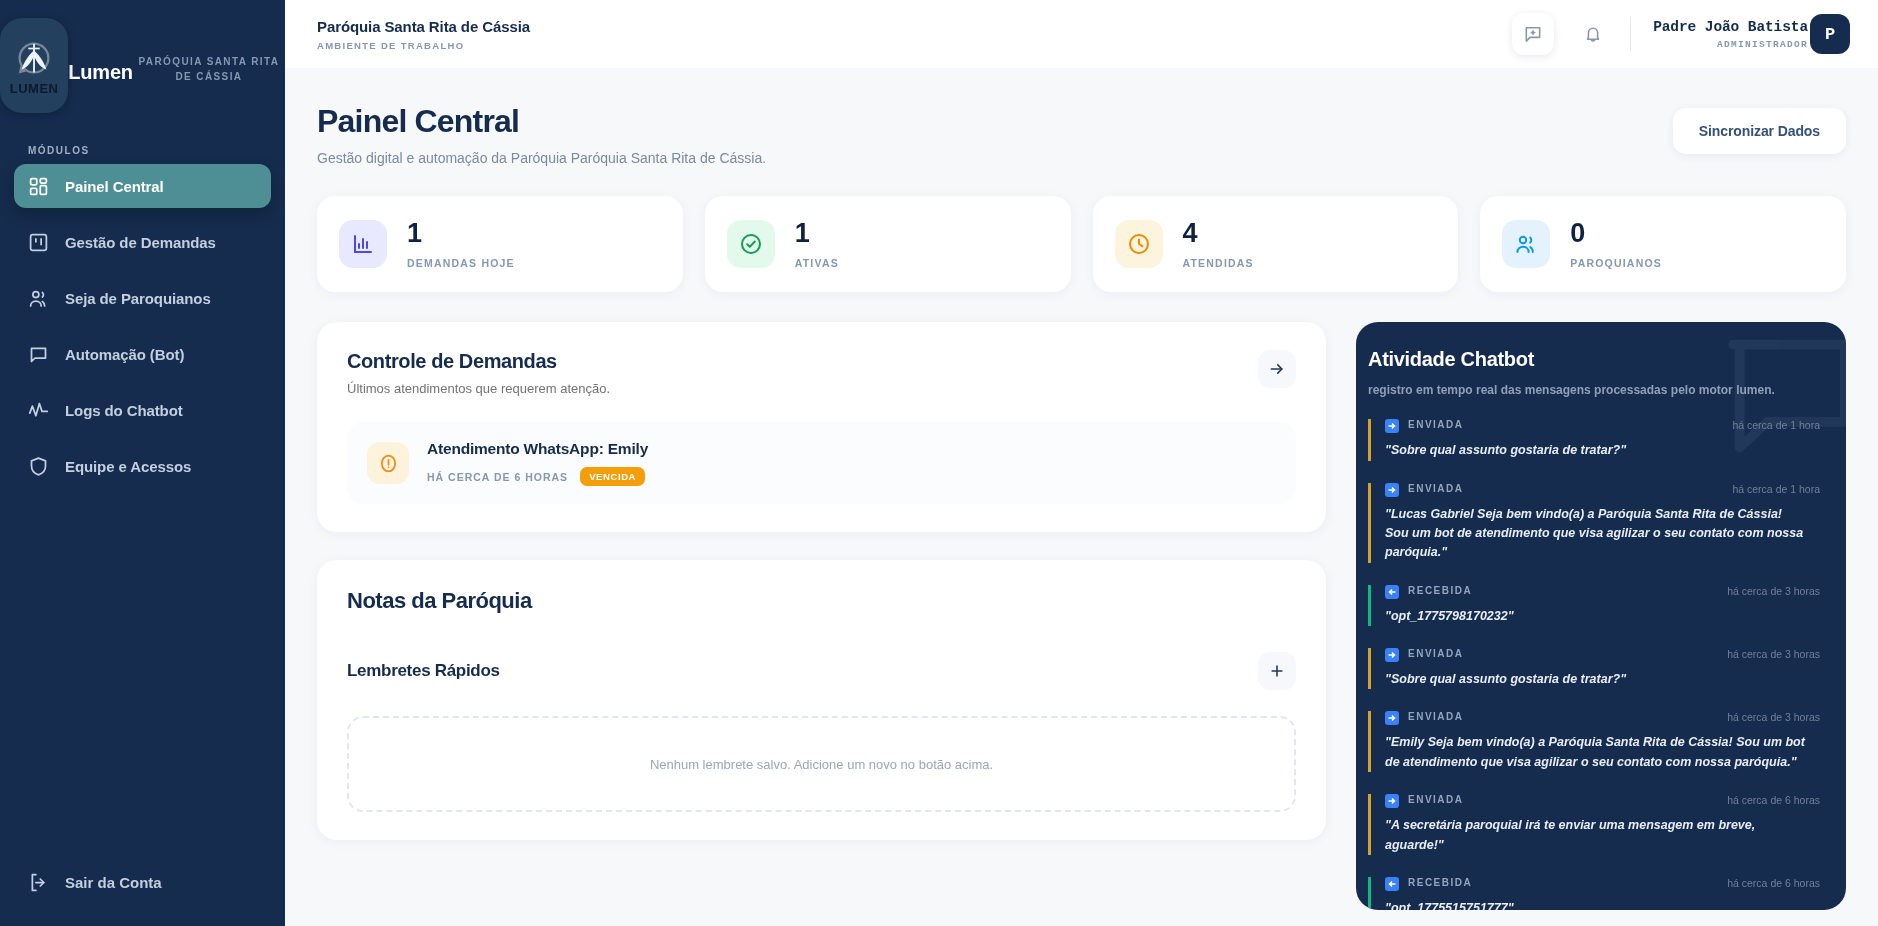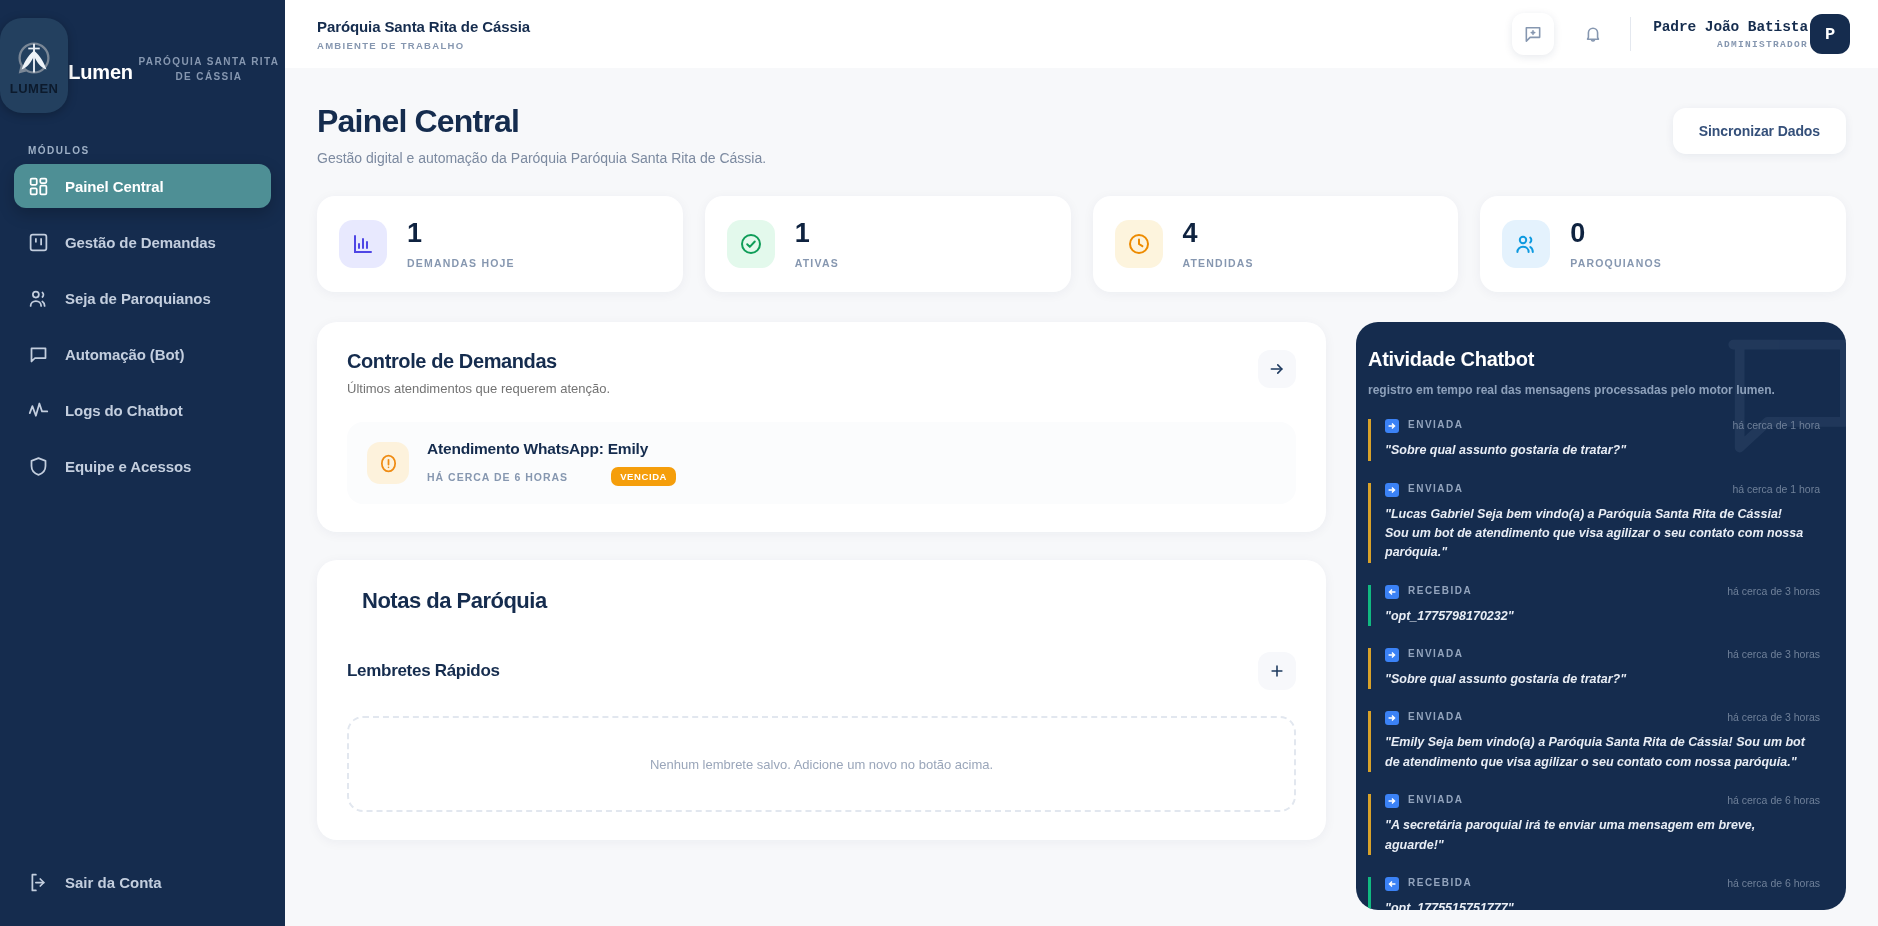--- a/index.html
+++ b/index.html
@@ -326,24 +326,23 @@
   }
   .badge {
     background: #f59e0b;
     color: #ffffff;
     font-size: 9.5px;
     font-weight: 800;
     letter-spacing: .6px;
     padding: 4px 9px;
     border-radius: 7px;
     text-transform: uppercase;
-    margin-left: 31px;
-  }
-
-  .notes-title { font-size: 22px; font-weight: 800; color: #152c4e; letter-spacing: -.5px; margin-left: 15px; }
+  }
+
+  .notes-title { font-size: 22px; font-weight: 800; color: #152c4e; letter-spacing: -.5px; }
   .reminders-head { margin-top: 38px; display: flex; align-items: center; }
   .reminders-title { font-size: 17px; font-weight: 800; color: #152c4e; letter-spacing: -.3px; }
   .empty-box {
     margin-top: 26px;
     border: 2px dashed #e2e7ef;
     border-radius: 16px;
     min-height: 96px;
     display: flex; align-items: center; justify-content: center;
     font-size: 13px; color: #9aa6ba;
   }

